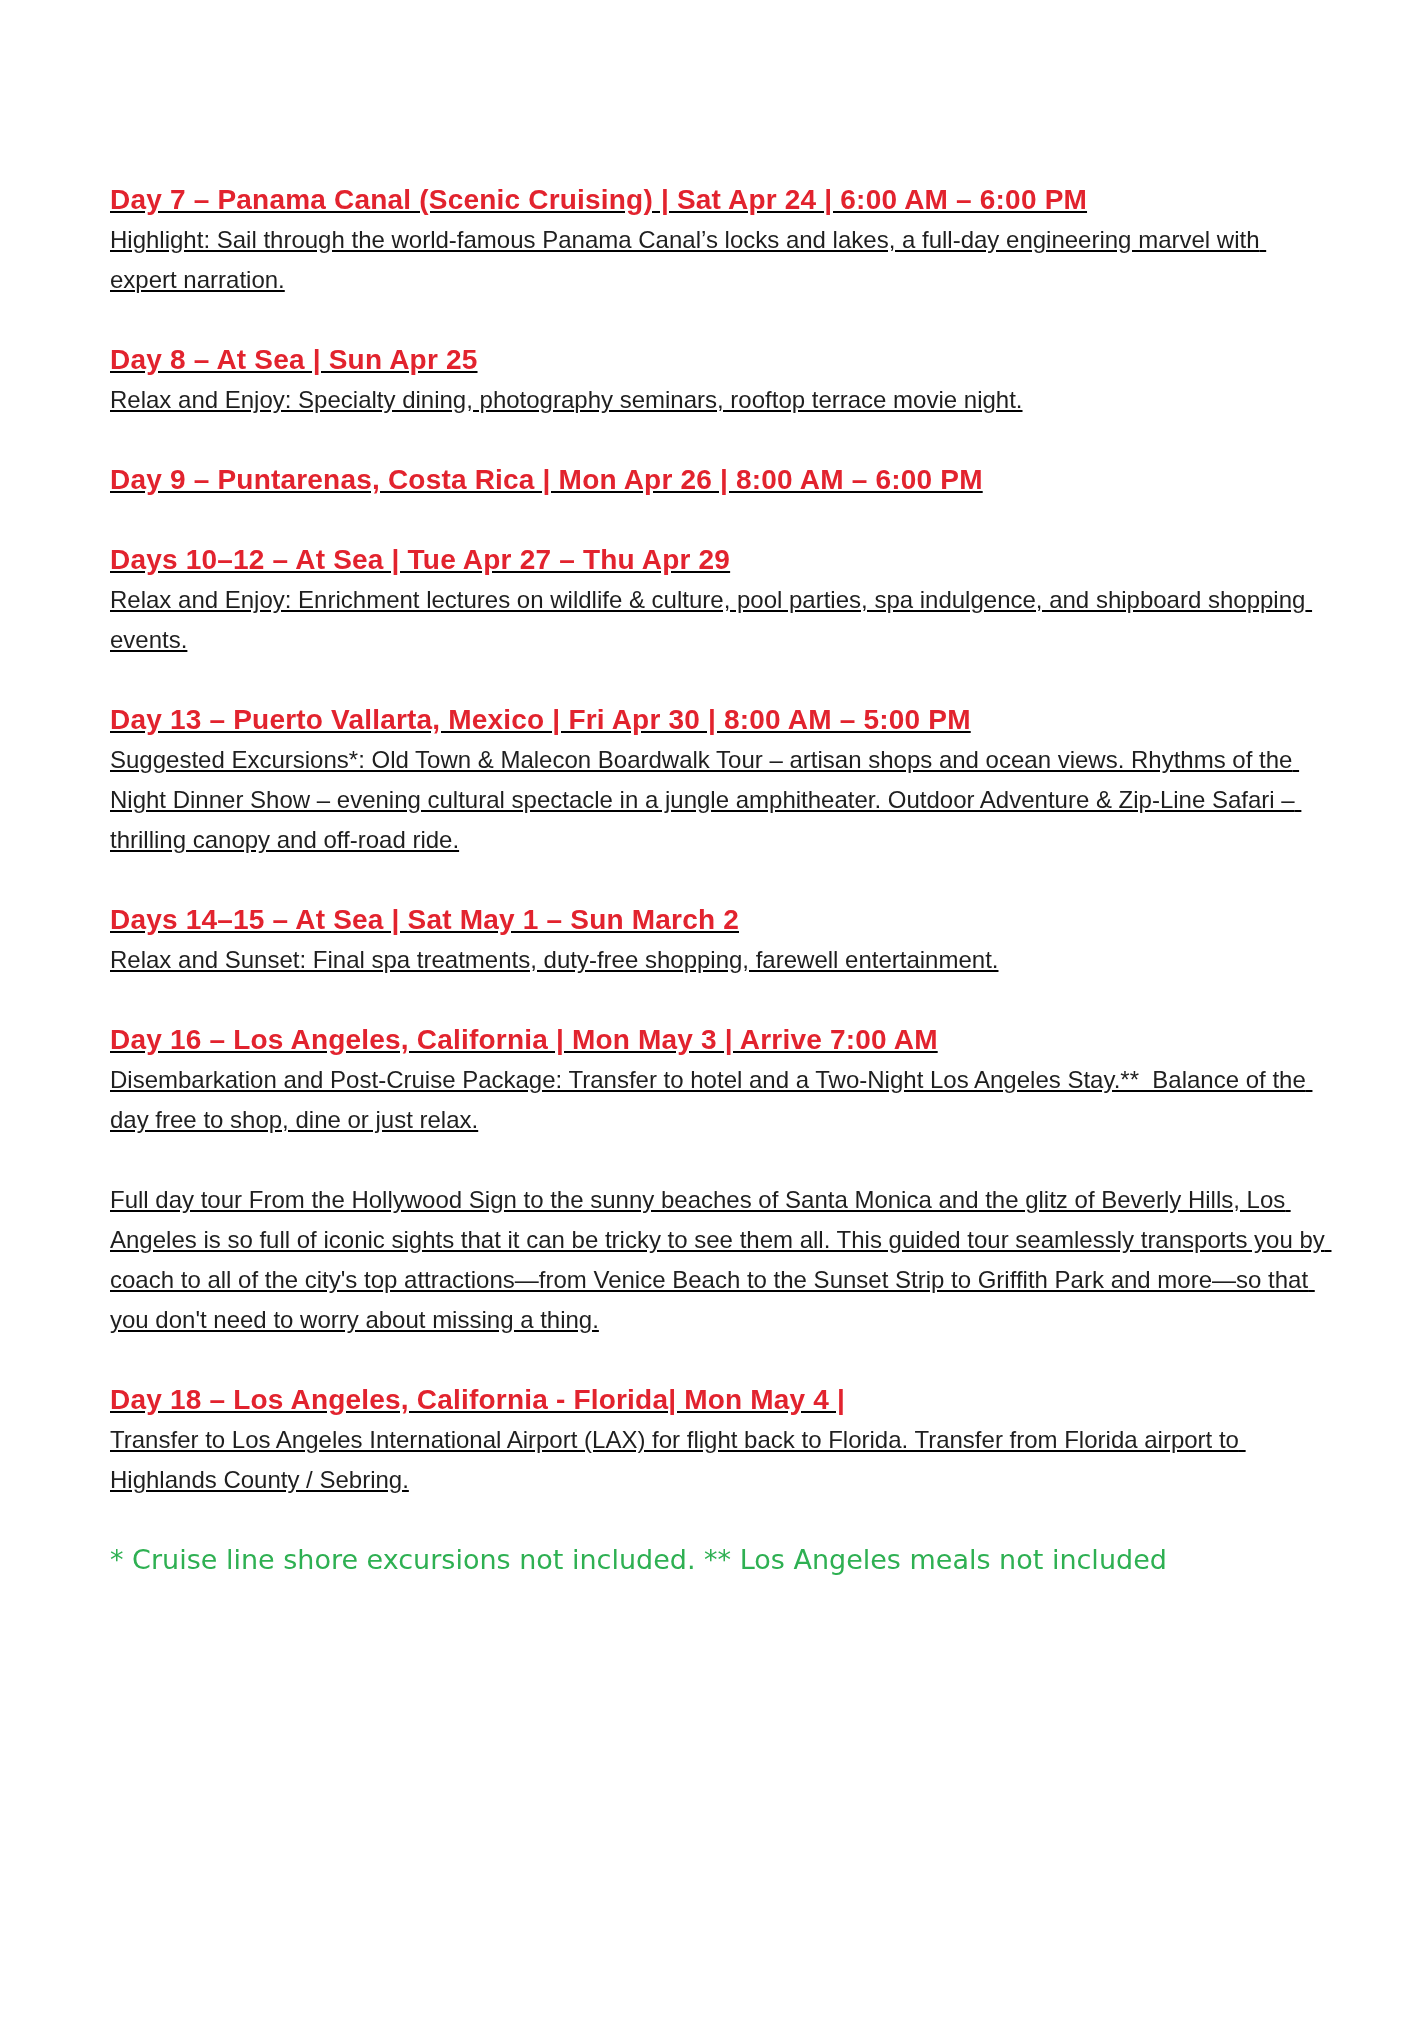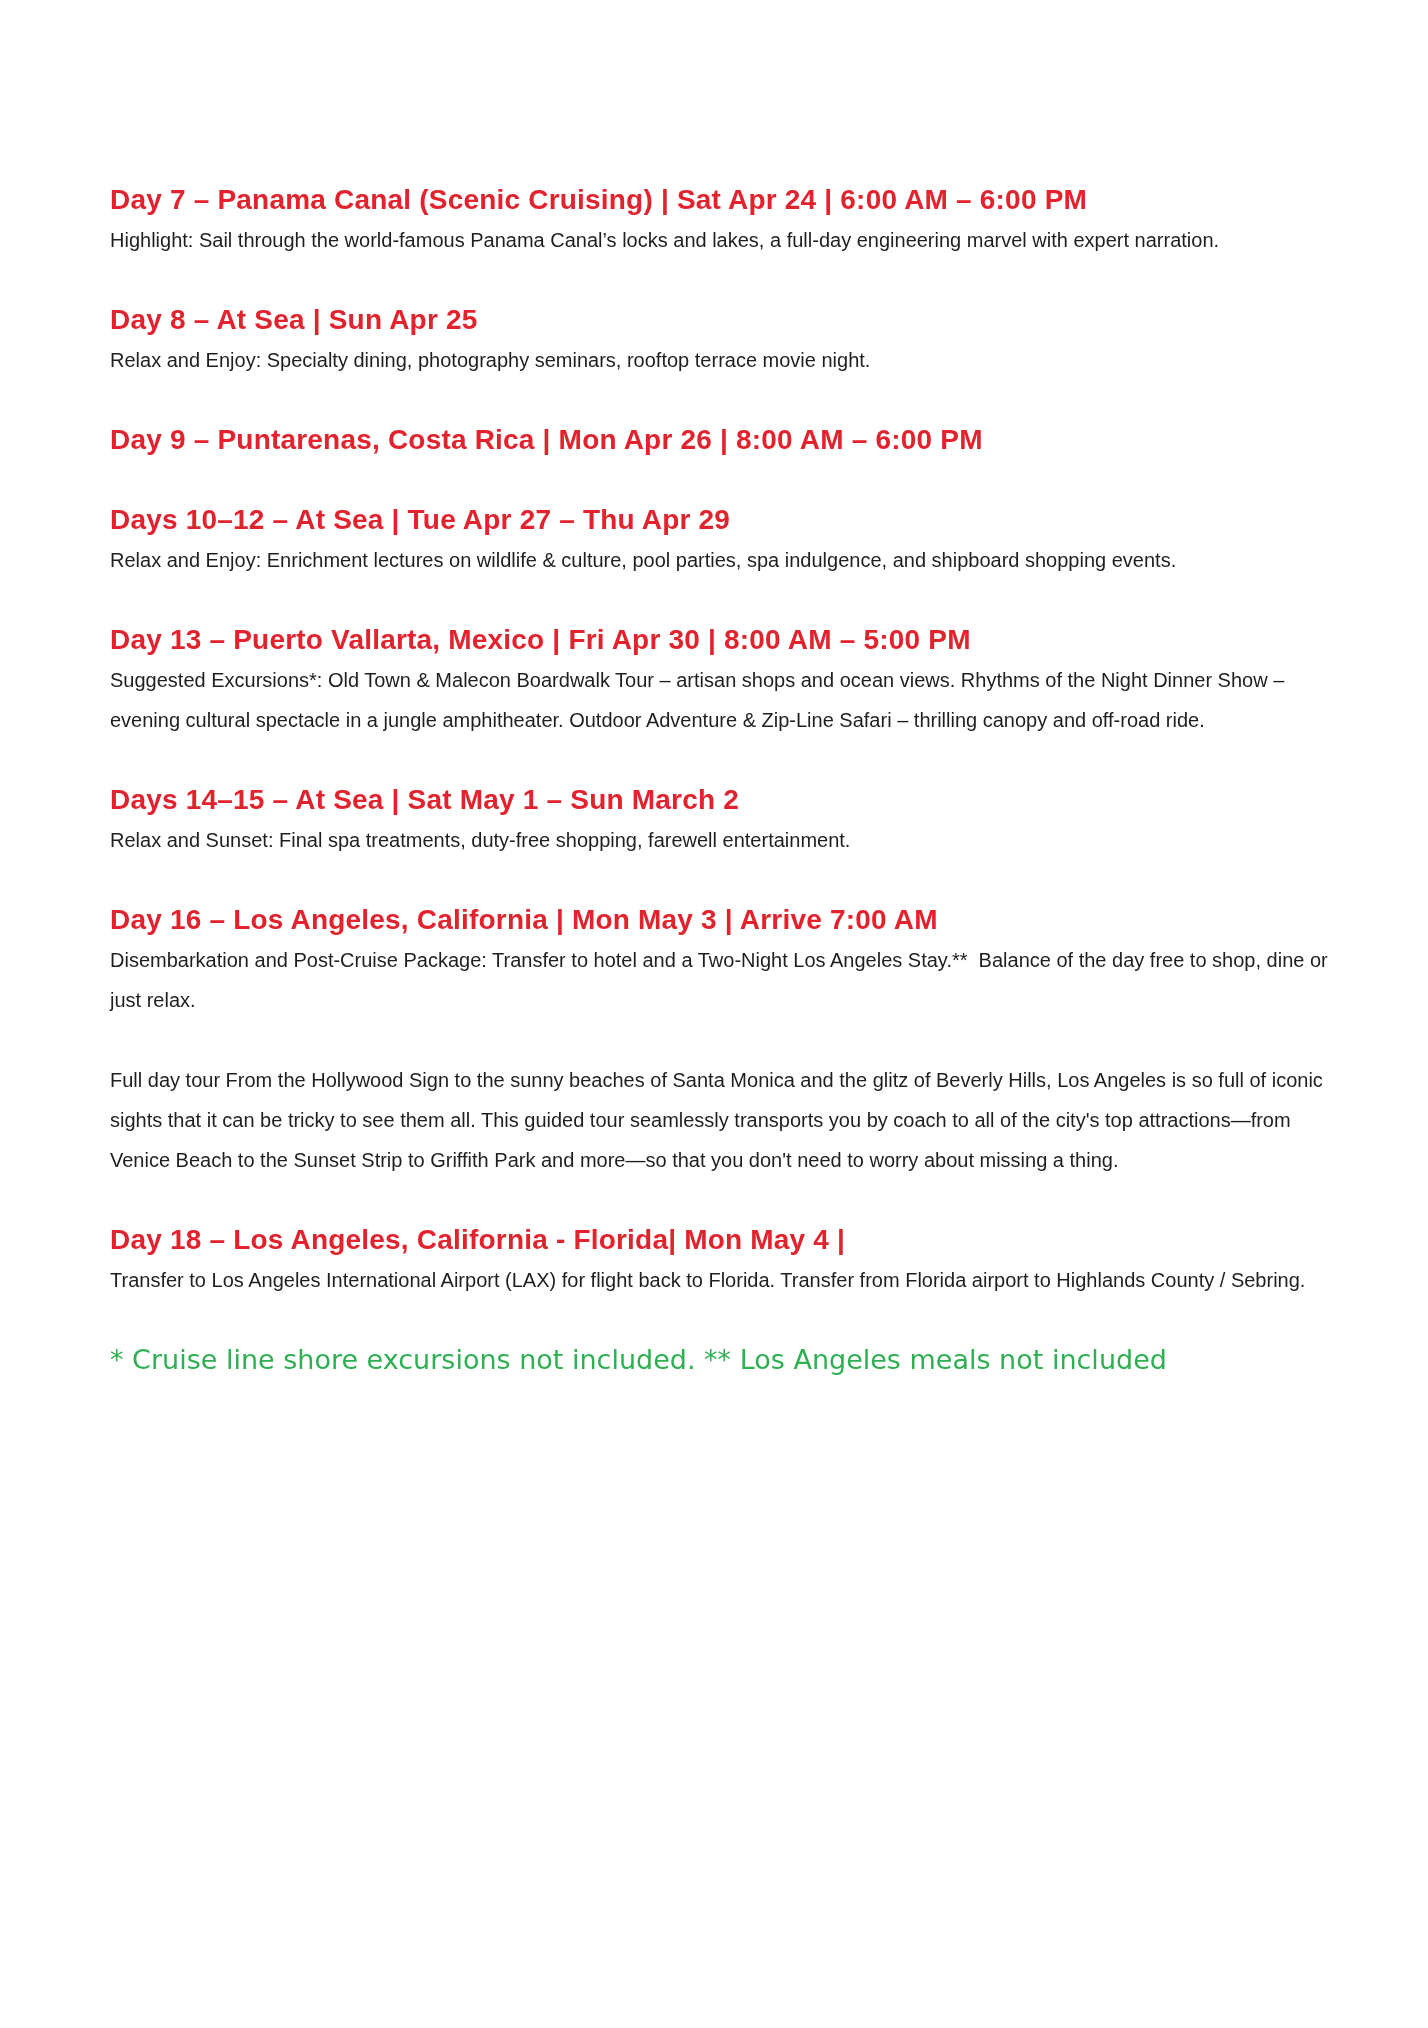--- a/index.html
+++ b/index.html
@@ -15,32 +15,33 @@
   }
   .page {
     box-sizing: border-box;
     width: 1428px;
     height: 2028px;
     padding: 180px 98px 0 110px;
     background: #ffffff;
   }
   .day {
     margin: 0 0 40px 0;
+    text-decoration: underline;
   }
   .day-heading {
     margin: 0;
     font-size: 28px;
     font-weight: 700;
     line-height: 40px;
     color: #e2232e;
     letter-spacing: 0.2px;
   }
   .day-body {
     margin: 0;
-    font-size: 20px;
+    font-size: 24px;
     font-weight: 400;
     line-height: 40px;
     color: #1f1f1f;
     white-space: pre-wrap;
   }
   .footnote {
     margin: 40px 0 16px 0;
     font-family: "DejaVu Sans", sans-serif;
     font-size: 27px;
     font-weight: 400;

